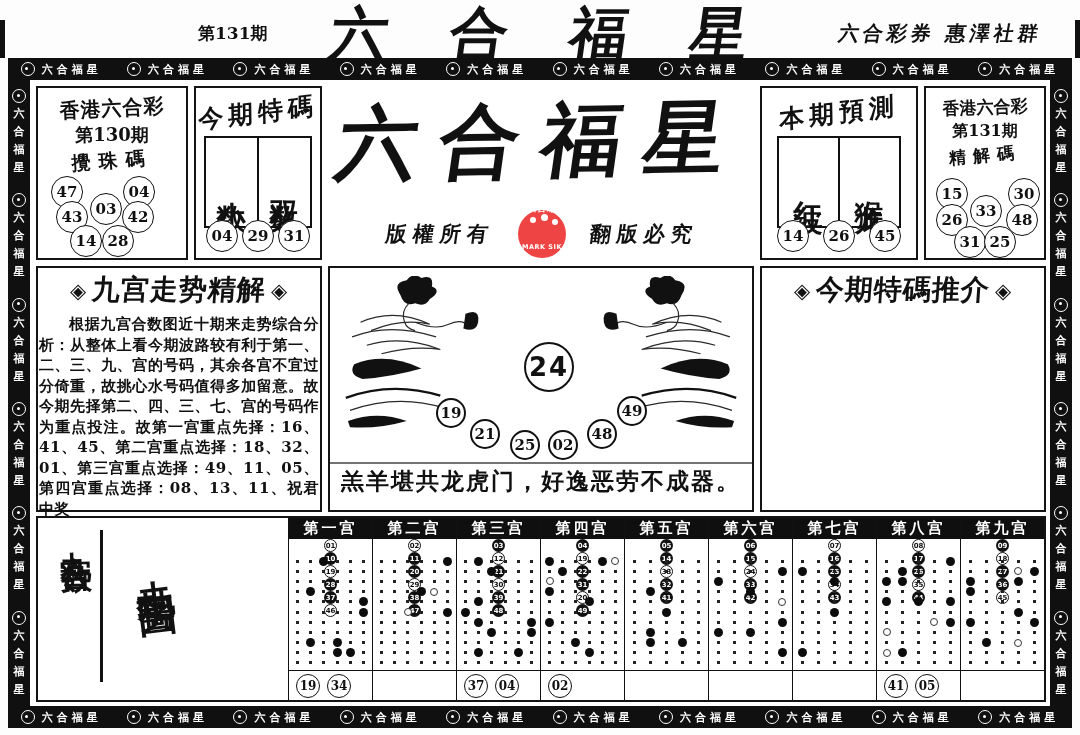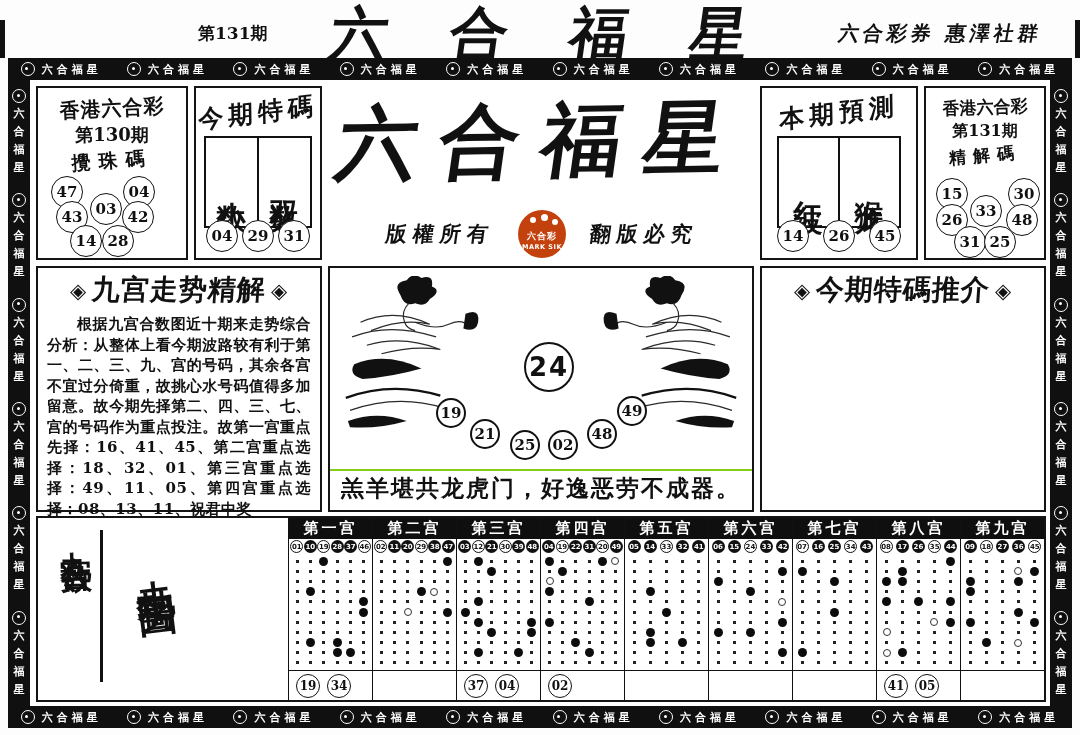--- a/index.html
+++ b/index.html
@@ -59,66 +59,66 @@
             writing-mode:vertical-rl;text-orientation:upright;
             font:bold 29px "DejaVu Serif",serif;letter-spacing:4px;}
   .duo-cell:first-child{border-right:2.5px solid #111;}
   .ball-row{position:absolute;left:0;right:0;bottom:6px;display:flex;justify-content:space-around;padding:0 8px;}
   
   .mast-title{position:absolute;left:322px;top:30px;width:424px;text-align:center;
               font:bold 80px "DejaVu Serif",serif;letter-spacing:22px;white-space:nowrap;
               transform:skewX(-9deg) rotate(-1deg);}
   .mast-row{position:absolute;left:322px;top:152px;width:424px;display:flex;align-items:center;justify-content:center;gap:24px;}
   .copyr{font:bold 21px "DejaVu Serif",serif;letter-spacing:6px;transform:skewX(-8deg);}
-  .logo{width:48px;height:48px;border-radius:50%;background:#c2410c;color:#fff;position:relative;
-        display:flex;flex-direction:column;align-items:center;justify-content:flex-end;padding-bottom:7px;box-sizing:border-box;}
+  .logo{width:48px;height:48px;border-radius:50%;background:#ef4444;color:#fff;position:relative;
+        display:flex;flex-direction:column;align-items:center;justify-content:flex-end;padding-bottom:7px;box-sizing:border-box;gap:28px;}
   .logo .ld{position:absolute;background:#fff;border-radius:50%;}
   .logo .ld1{width:6px;height:6px;left:12px;top:7px;} .logo .ld2{width:7px;height:7px;left:23px;top:4px;}
   .logo .ld3{width:6px;height:6px;left:34px;top:9px;}
   .logo-t{font:bold 9px "DejaVu Serif",serif;letter-spacing:1px;}
   .logo-s{font:bold 6.5px "DejaVu Sans",sans-serif;letter-spacing:.5px;}
   
   #artL{left:28px;top:208px;width:286px;height:246px;}
   #artR{left:752px;top:208px;width:286px;height:246px;}
   .article-head{height:44px;display:flex;align-items:center;justify-content:center;gap:5px;
                 font:bold 28px "DejaVu Serif",serif;letter-spacing:1px;transform:skewX(-4deg);white-space:nowrap;}
   .diamond{font-size:21px;transform:skewX(4deg);}
-  .article-body{padding:2px 9px;font:bold 15px/20.5px "DejaVu Serif",serif;text-align:justify;
+  .article-body{padding:2px 1px;font:bold 15px/20.5px "DejaVu Serif",serif;text-align:justify;
                 text-indent:2em;letter-spacing:.5px;}
   
   #pic{left:320px;top:208px;width:426px;height:246px;}
   .pic-area{position:absolute;left:2px;right:2px;top:2px;bottom:36px;overflow:hidden;}
   .fig{position:absolute;top:6px;width:158px;height:168px;}
   .fig-l{left:2px;} .fig-r{right:2px;transform:scaleX(-1);}
   .pic-balls{position:absolute;inset:0;}
   .pic-balls .ball{position:absolute;width:30px;height:30px;font-size:15px;border-width:2px;}
   .pic-balls .ball:nth-child(1){left:104px;top:128px;}
   .pic-balls .ball:nth-child(2){left:138px;top:149px;}
   .pic-balls .ball:nth-child(3){left:178px;top:160px;}
   .pic-balls .ball:nth-child(4){left:216px;top:160px;}
   .pic-balls .ball:nth-child(5){left:255px;top:149px;}
   .pic-balls .ball:nth-child(6){left:285px;top:126px;}
   .main-ball{position:absolute;left:192px;top:72px;width:46px;height:46px;border:2.6px solid #111;border-radius:50%;
              display:flex;align-items:center;justify-content:center;font:bold 26px "DejaVu Sans",sans-serif;letter-spacing:2px;background:#fff;}
-  .pic-cap{position:absolute;left:0;right:0;bottom:5px;height:34px;border-top:2px solid #84cc16;
+  .pic-cap{position:absolute;left:0;right:0;bottom:12px;height:34px;border-top:2px solid #737373;
            display:flex;align-items:center;justify-content:center;
            font:bold 23px "DejaVu Serif",serif;letter-spacing:2px;white-space:nowrap;}
   
   #chart{left:28px;top:458px;width:1010px;height:186px;}
   .lab-main{position:absolute;left:16px;top:8px;writing-mode:vertical-rl;text-orientation:upright;
             font:bold 31px "DejaVu Serif",serif;letter-spacing:4px;transform:rotate(-2deg);}
   .lab-rule{position:absolute;left:62px;top:12px;width:2.5px;height:152px;background:#111;}
   .lab-sub{position:absolute;left:86px;top:30px;writing-mode:vertical-rl;text-orientation:upright;
            font:bold 40px "DejaVu Serif",serif;letter-spacing:10px;transform:rotate(-7deg);}
   .gong-wrap{position:absolute;left:250px;top:0;right:0;bottom:0;display:flex;border-left:1.6px solid #111;}
   .gong-col{flex:1;display:flex;flex-direction:column;border-right:1.6px solid #111;min-width:0;}
   .gong-col:last-child{border-right:none;}
   .gong-header{height:21px;background:#0f0f0f;color:#fff;display:flex;align-items:center;justify-content:center;
                font:bold 15px "DejaVu Serif",serif;letter-spacing:3px;white-space:nowrap;}
-  .gong-nums{height:15px;display:flex;justify-content:space-around;align-items:center;padding:0 1px;}
+  .gong-nums{height:15px;display:flex;justify-content:space-around;align-items:center;padding:0 1px;flex-direction:column;}
   .mini{width:13px;height:13px;border-radius:50%;display:flex;align-items:center;justify-content:center;
         font:bold 7px "DejaVu Sans",sans-serif;box-sizing:border-box;flex:none;}
   .mini.dark{background:#111;color:#fff;}
   .mini.light{background:#fff;color:#111;border:1px solid #111;}
   .gong-grid{flex:1;display:flex;flex-direction:column;padding:2px 2px;}
   .grow{flex:1;display:flex;}
   .gcell{flex:1;display:flex;align-items:center;justify-content:center;}
   .d0{width:3px;height:3px;background:#222;}
   .d1{width:9px;height:9px;border-radius:50%;background:#0c0c0c;}
   .d2{width:8px;height:8px;border-radius:50%;border:1.5px solid #333;background:#fff;box-sizing:border-box;}

